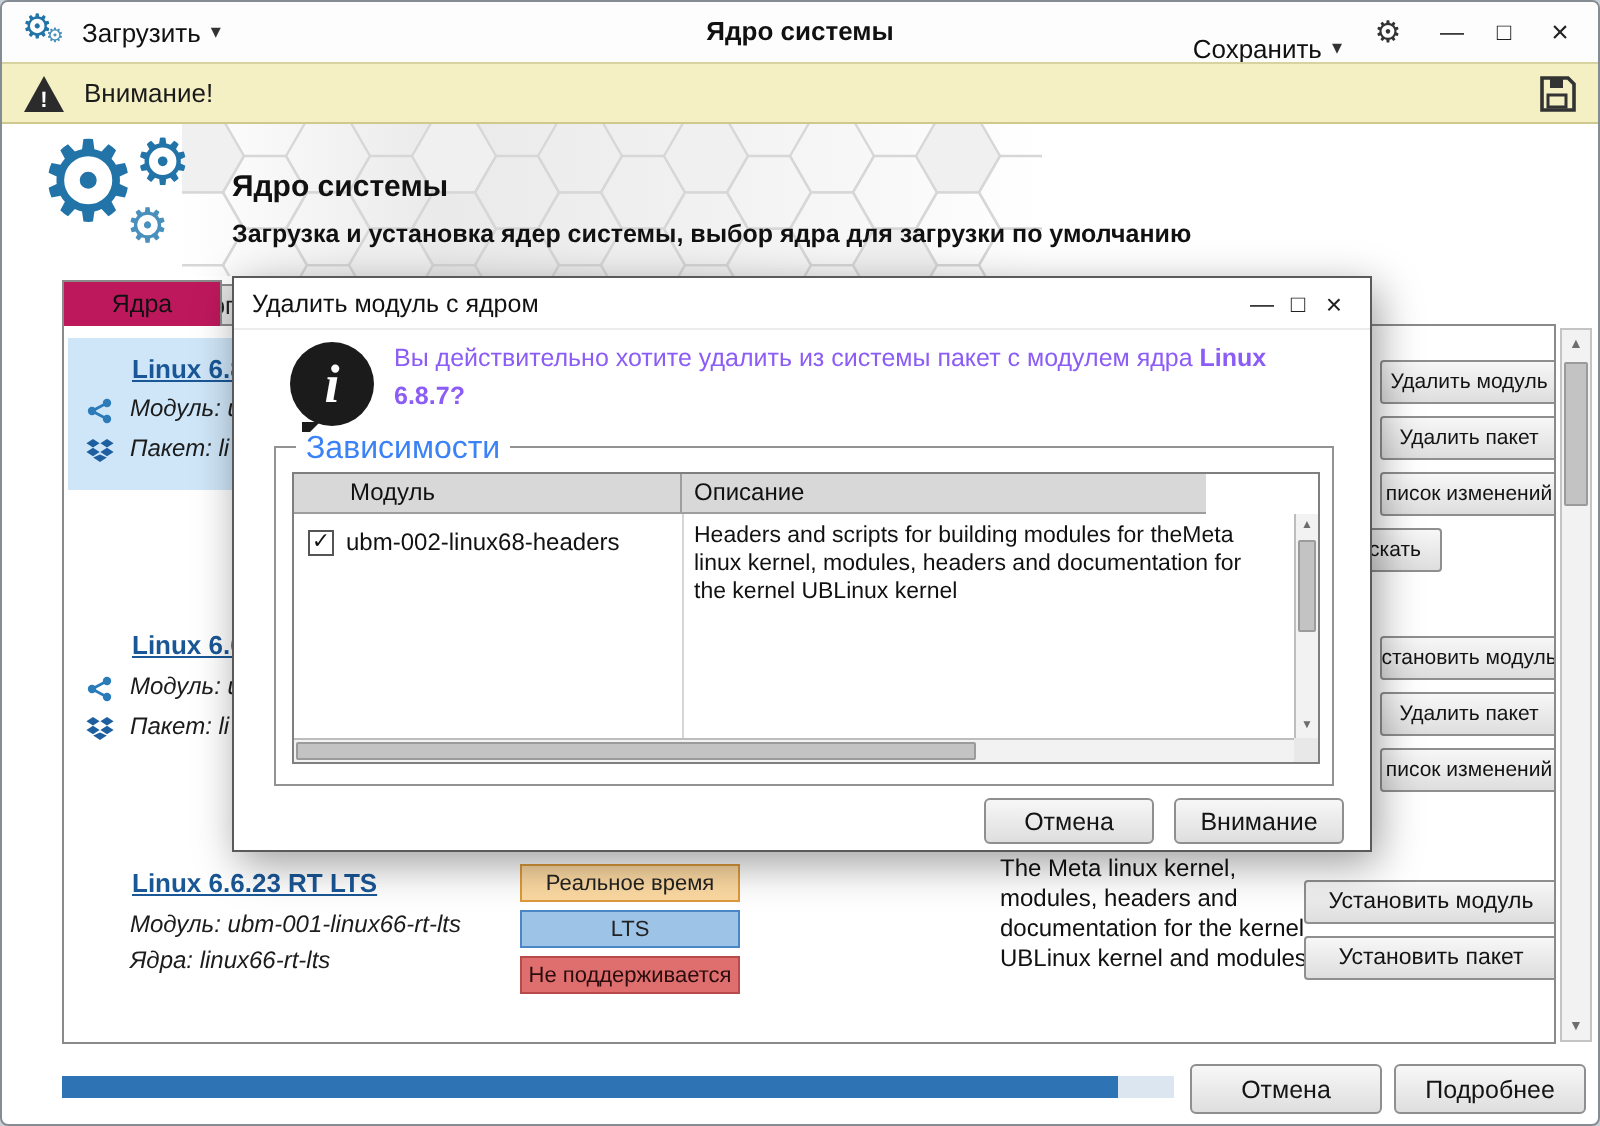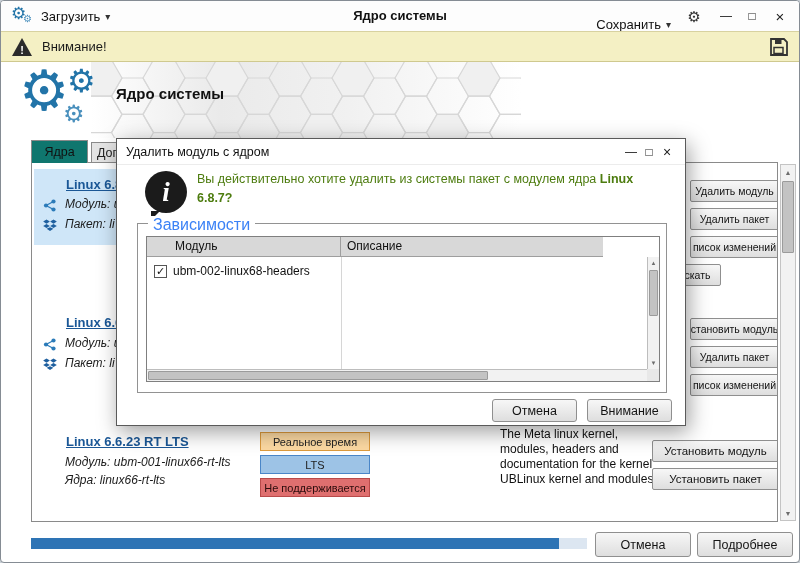--- a/index.html
+++ b/index.html
@@ -98,23 +98,24 @@
       <polygon points="335.5,70.6 346,52.39999999999999 367,52.39999999999999 377.5,70.6 367,88.8 346,88.8" fill="#f0f0f0" stroke="#d7d7d7" stroke-width="1.2"></polygon>
       <polygon points="367,16 377.5,-2.1999999999999993 398.5,-2.1999999999999993 409,16 398.5,34.2 377.5,34.2" fill="#f0f0f0" stroke="#d7d7d7" stroke-width="1.2"></polygon>
       <polygon points="367,52.4 377.5,34.2 398.5,34.2 409,52.4 398.5,70.6 377.5,70.6" fill="none" stroke="#d7d7d7" stroke-width="1.2"></polygon>
       <polygon points="398.5,34.2 409,16.000000000000004 430,16.000000000000004 440.5,34.2 430,52.400000000000006 409,52.400000000000006" fill="none" stroke="#d7d7d7" stroke-width="1.2"></polygon>
       <polygon points="398.5,70.6 409,52.39999999999999 430,52.39999999999999 440.5,70.6 430,88.8 409,88.8" fill="none" stroke="#d7d7d7" stroke-width="1.2"></polygon>
     </svg>
   <span class="abs gear" style="left:18px;top:62px;font-size:56px">⚙</span>
   <span class="abs gear" style="left:66px;top:64px;font-size:32px">⚙</span>
   <span class="abs gear" style="left:62px;top:101px;font-size:24px;color:#4a90bd">⚙</span>
   <span class="abs" style="left:115px;top:84px;font-size:15px;font-weight:700;color:#111">Ядро системы</span>
+  <span class="abs" style="left:115px;top:109px;font-size:12.5px;font-weight:700;color:#111;white-space:nowrap">Загрузка и установка ядер системы, выбор ядра для загрузки по умолчанию</span>
 
   <div class="abs flex" style="left:90px;top:141px;width:48px;height:21px;background:#e4e4e4;border:1px solid #8a8a8a;border-bottom:none;padding-left:5px;font-size:12.5px;color:#222;cursor:pointer">Доп</div>
-  <div class="abs" style="left:30px;top:139px;width:57px;height:23px;background:#0f766e;border:1px solid #8a8a8a;border-bottom:none;z-index:2;display:flex;align-items:center;justify-content:center;font-size:12.5px;color:#111;cursor:pointer">Ядра</div>
+  <div class="abs" style="left:30px;top:139px;width:80px;height:23px;background:#be185d;border:1px solid #8a8a8a;border-bottom:none;z-index:2;display:flex;align-items:center;justify-content:center;font-size:12.5px;color:#111;cursor:pointer">Ядра</div>
 
   <div class="abs" style="left:30px;top:161px;width:747px;height:360px;border:1px solid #8a8a8a;background:#fff;overflow:hidden">
 
     <div class="abs" style="left:2px;top:6px;width:612px;height:76px;background:#cfe6f8"></div>
     <span class="abs link" style="left:34px;top:14px">Linux 6.8.</span>
     <span class="abs" style="left:11px;top:36px;line-height:0">
       <svg width="13" height="13" viewBox="0 0 13 13">
         <line x1="3" y1="6.5" x2="10.5" y2="2.5" stroke="#2b7bb9" stroke-width="1.4"></line>
         <line x1="3" y1="6.5" x2="10.5" y2="10.5" stroke="#2b7bb9" stroke-width="1.4"></line>
         <circle cx="3" cy="6.5" r="2.1" fill="#2b7bb9"></circle>
@@ -203,39 +204,40 @@
       <span class="winbtn" style="font-size:14px">
           <span>×</span>
         </span>
     </div>
 
     <div class="abs" style="left:28px;top:32px;width:42px;height:42px;border-radius:50%;background:#1b1b1b;color:#fff;display:flex;align-items:center;justify-content:center;font-family:'Liberation Serif',serif;font-style:italic;font-weight:700;font-size:27px">
       <span>i</span>
     </div>
     <div class="abs" style="left:34px;top:72px;width:0;height:0;border-top:9px solid #1b1b1b;border-right:9px solid transparent"></div>
 
-    <div class="abs" style="left:80px;top:31px;width:468px;font-size:12.5px;line-height:1.5;color:#4d7c0f">
+    <div class="abs" style="left:80px;top:31px;width:468px;font-size:12.5px;line-height:1.5;color:#8b5cf6">
       <span>Вы действительно хотите удалить из системы пакет с модулем ядра </span><b><span>Linux 6.8.7</span><span>?</span></b>
     </div>
 
     <div class="abs" style="left:20px;top:84px;width:530px;height:170px;border:1px solid #929292">
       <span class="abs" style="left:10px;top:-8px;background:#fff;padding:0 5px;font-size:16px;color:#3b82f6">Зависимости</span>
 
       <div class="abs" style="left:8px;top:12px;width:514px;height:146px;border:1px solid #7f7f7f;background:#fff;overflow:hidden">
 
         <div class="abs" style="left:0;top:0;width:456px;height:20px;background:#d8d8d8;border-bottom:1px solid #9e9e9e;display:flex;font-size:12px;color:#111">
           <div style="width:194px;padding-left:28px;line-height:19px;border-right:1px solid #9e9e9e">Модуль</div>
           <div style="flex:1;padding-left:6px;line-height:19px">Описание</div>
         </div>
 
         <div class="abs" style="left:194px;top:20px;width:1px;height:112px;background:#d6d6d6"></div>
 
         <div class="abs" style="left:0;top:20px;width:500px;height:60px">
           <div class="abs" style="left:7px;top:8px;width:13px;height:13px;border:1px solid #555;background:#fff;font-size:11px;line-height:11px;text-align:center;color:#111;cursor:pointer">✓</div>
           <span class="abs" style="left:26px;top:7px;font-size:12px;color:#111;white-space:nowrap">ubm-002-linux68-headers</span>
+          <div class="abs" style="left:200px;top:4px;width:292px;font-size:11.5px;line-height:14px;color:#111">Headers and scripts for building modules for theMeta linux kernel, modules, headers and documentation for the kernel UBLinux kernel</div>
         </div>
 
         <div class="abs scroll-track" style="left:500px;top:20px;width:12px;height:112px;border:none;border-left:1px solid #bdbdbd">
           <div class="scroll-arrow" style="height:12px;font-size:6px">
               <span>▲</span>
             </div>
           <div class="scroll-thumb" style="left:1px;top:13px;width:9px;height:46px"></div>
           <div class="abs scroll-arrow" style="left:0;bottom:0;width:11px;height:12px;font-size:6px">
               <span>▼</span>
             </div>

